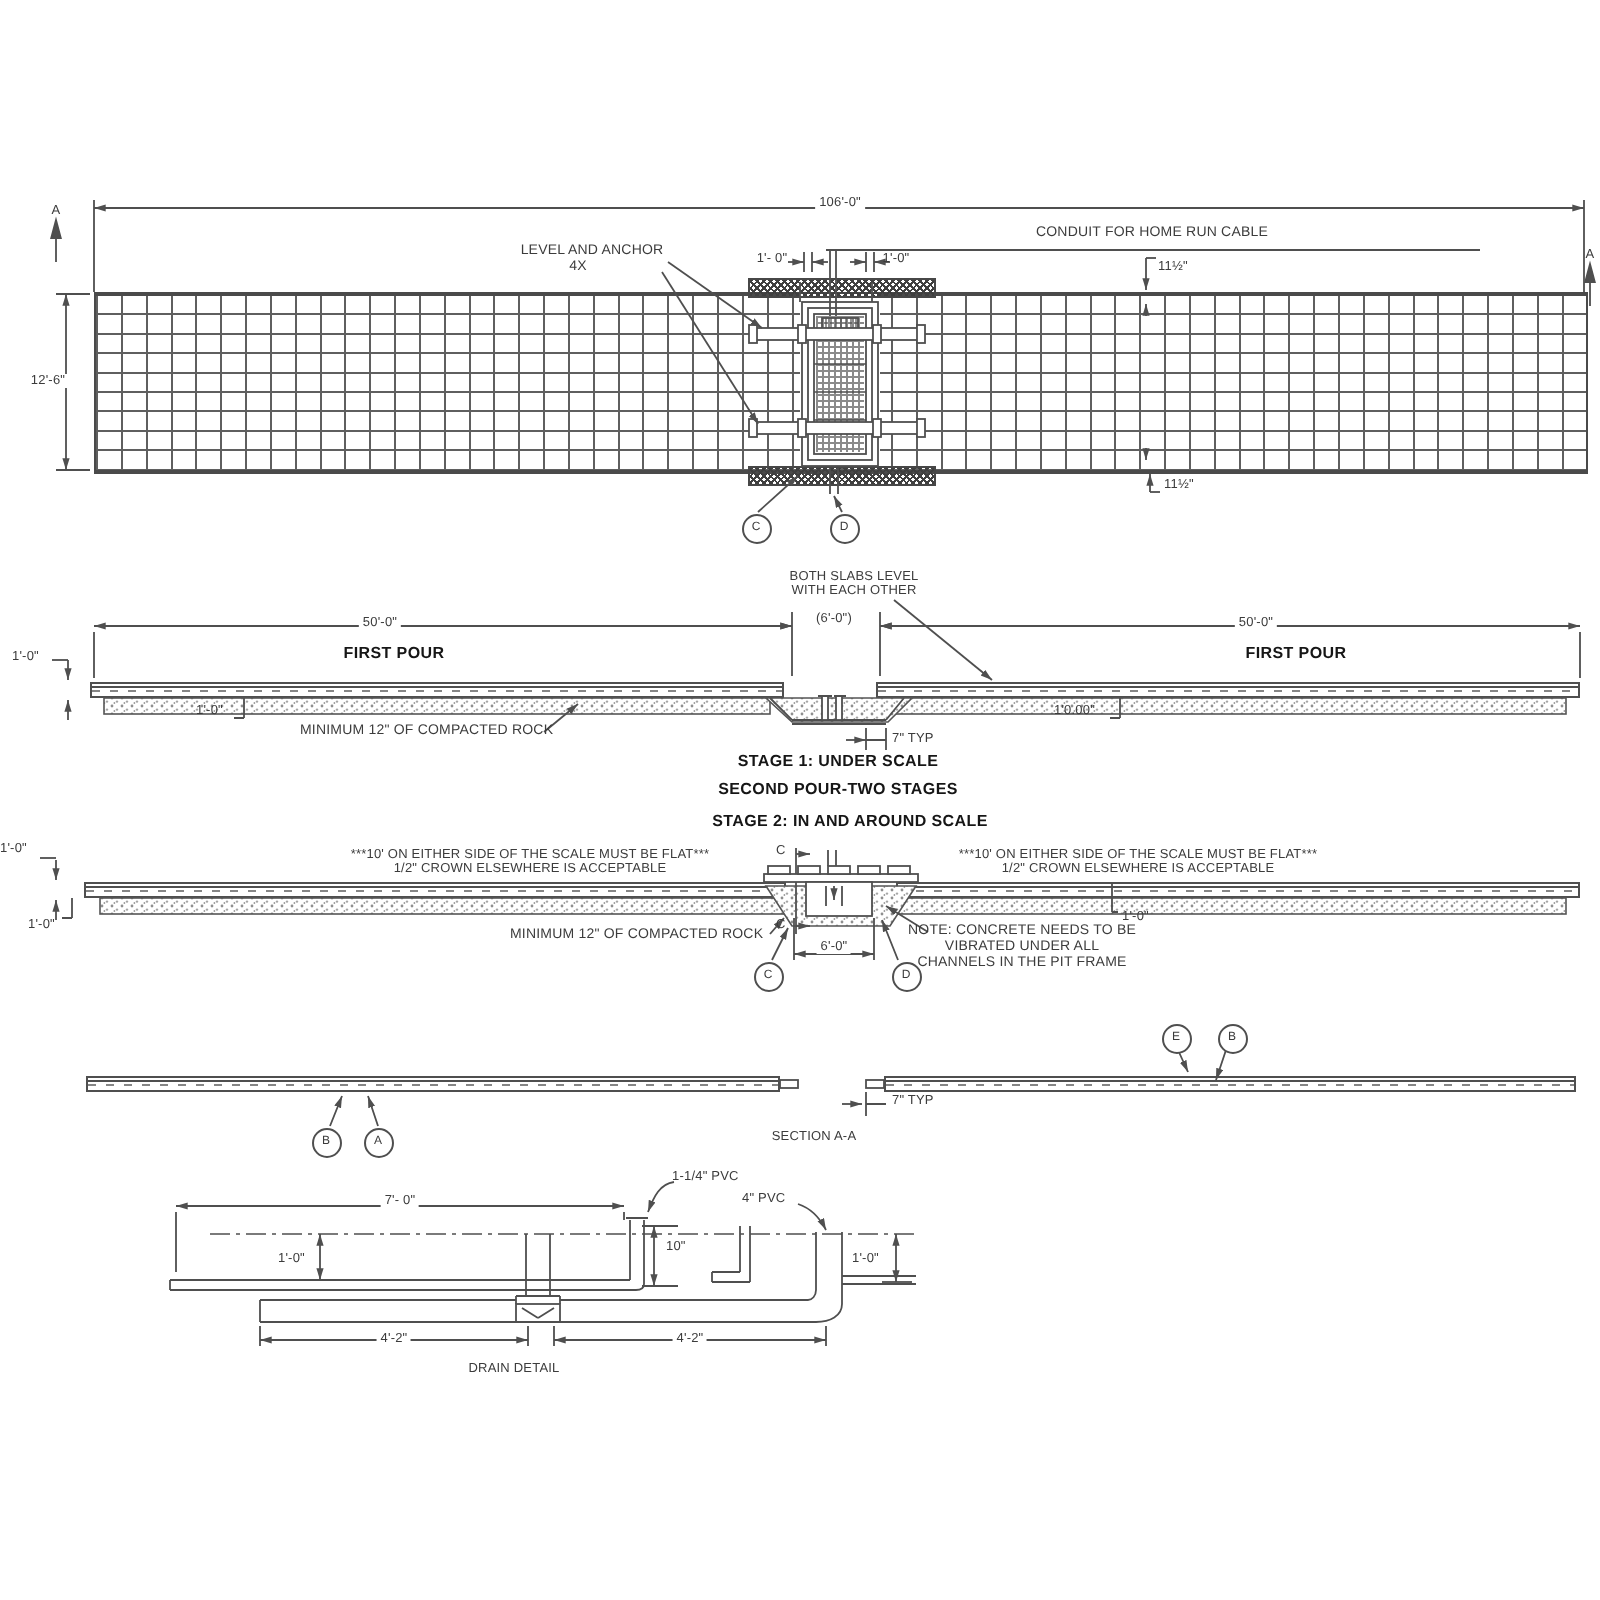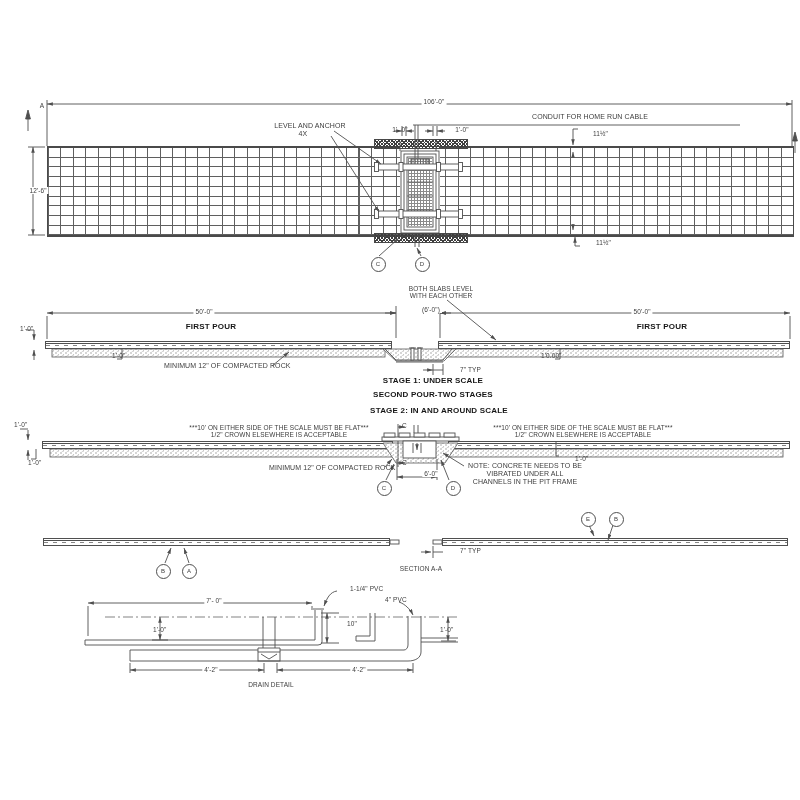--- a/index.html
+++ b/index.html
@@ -28,21 +28,21 @@
       repeating-linear-gradient(45deg,#3f3f3f 0 1px,rgba(255,255,255,0) 1px 2.4px),
       repeating-linear-gradient(-45deg,#3f3f3f 0 1px,rgba(255,255,255,0) 1px 2.4px);}
   .slab{position:absolute;height:8px;background-color:#fff;border:1px solid #4f4f4f;box-sizing:border-box;
     background-image:
       linear-gradient(#4f4f4f,#4f4f4f),
       repeating-linear-gradient(90deg,#868686 0 4px,rgba(255,255,255,0) 4px 9px);
     background-size:100% 1px,100% 1px;
     background-position:0 1px,0 55%;
     background-repeat:no-repeat,no-repeat;}
   svg{position:absolute;left:0;top:0;z-index:3;}
-  .lbl,.bold{z-index:6;margin-left:14px;}
+  .lbl,.bold{z-index:6;}
 </style>
 </head>
 <body>
 
 <div id="canvas">
 
   <div class="abs plangrid"></div>
   <div class="abs whiteout"></div>
   <div class="abs finegrid"></div>
   <div class="abs hatch"></div>

